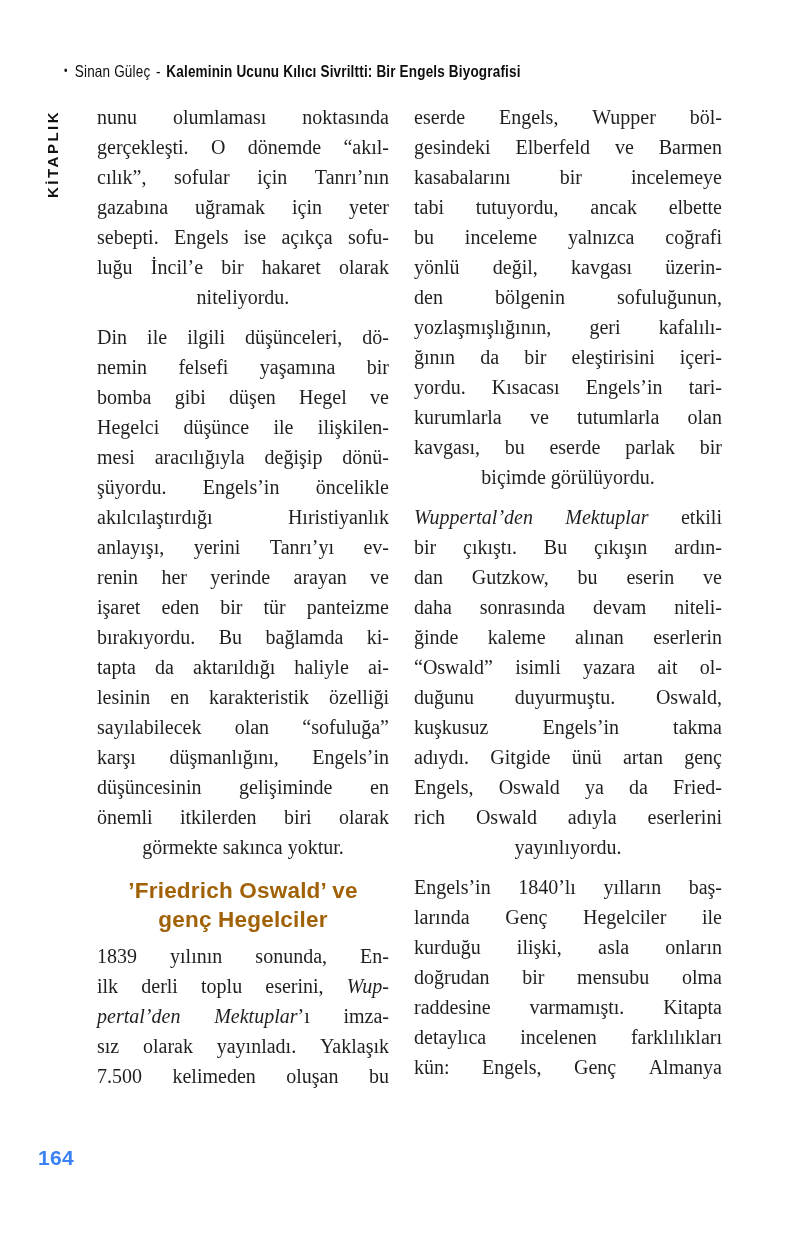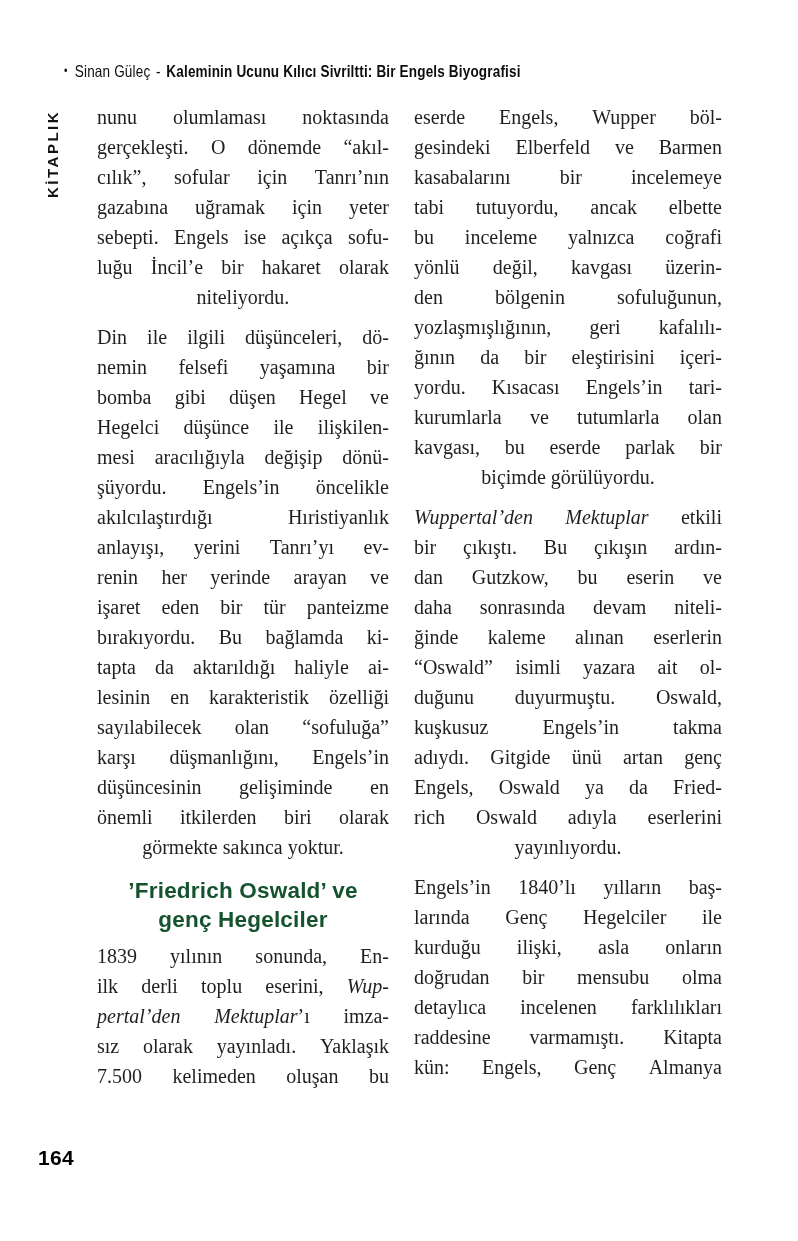--- a/index.html
+++ b/index.html
@@ -28,31 +28,31 @@
     font-size:15px;letter-spacing:2.5px;color:#121212;
   }
   
   .col{position:absolute;top:102px;font-size:20px;line-height:30px;}
   .col-left{left:97px;width:292px;}
   .col-right{left:414px;width:308px;}
   .para-block{margin:0 0 10px 0;}
   .heading-block{
     margin:14px 0 7px 0;
     font-family:"Liberation Sans",sans-serif;font-weight:700;
-    font-size:22.5px;line-height:29px;color:#14532d;letter-spacing:.2px;
+    font-size:22.5px;line-height:29px;color:#a16207;letter-spacing:.2px;
   }
   .jline{display:flex;justify-content:space-between;align-items:baseline;}
   .jline span{white-space:pre;}
   .plain{text-align:center;white-space:nowrap;}
   i{font-style:italic;}
   
   .page-number{
     position:absolute;left:38px;top:1146px;
     font-family:"Liberation Sans",sans-serif;font-weight:700;
-    font-size:21px;color:#000000;letter-spacing:.3px;
+    font-size:21px;color:#3b82f6;letter-spacing:.3px;
   }
 </style>
 </head>
 <body>
 
 <div class="page">
 
   <div class="running-header">
     <span class="header-inner">
       <span class="header-bullet">•</span>
@@ -411,28 +411,28 @@
           <span>asla</span>
           <span>onların</span>
         </div>
         <div class="jline">
           <span>doğrudan</span>
           <span>bir</span>
           <span>mensubu</span>
           <span>olma</span>
         </div>
         <div class="jline">
+          <span>raddesine</span>
+          <span>varmamıştı.</span>
+          <span>Kitapta</span>
+        </div>
+        <div class="jline">
           <span>detaylıca</span>
           <span>incelenen</span>
           <span>farklılıkları</span>
-        </div>
-        <div class="jline">
-          <span>raddesine</span>
-          <span>varmamıştı.</span>
-          <span>Kitapta</span>
         </div>
         <div class="jline">
           <span>kün:</span>
           <span>Engels,</span>
           <span>Genç</span>
           <span>Almanya</span>
         </div>
       </div>
     </div>
 

